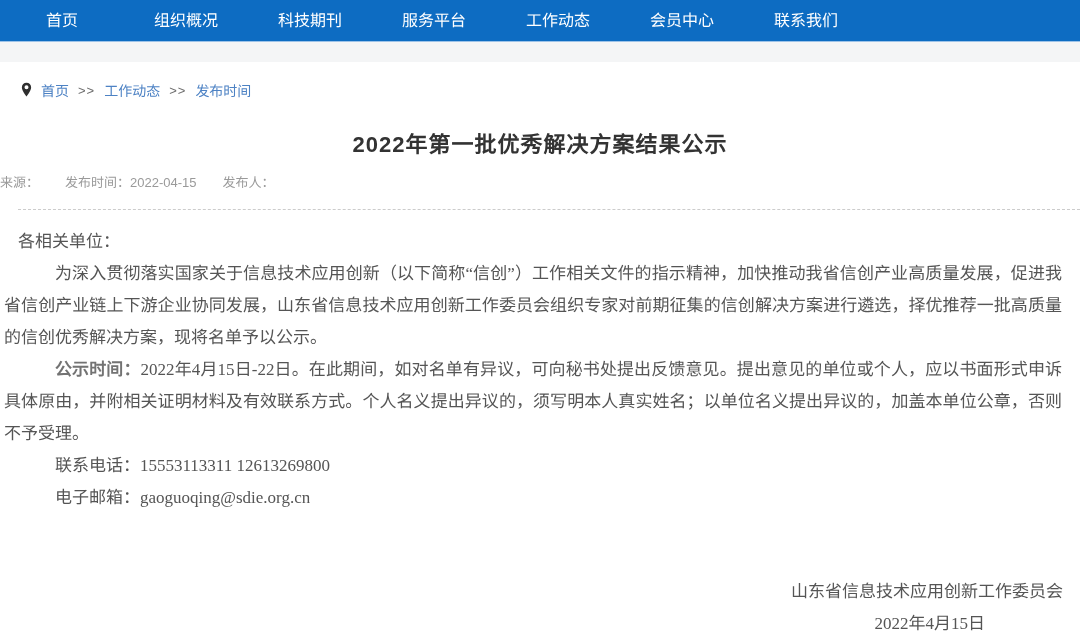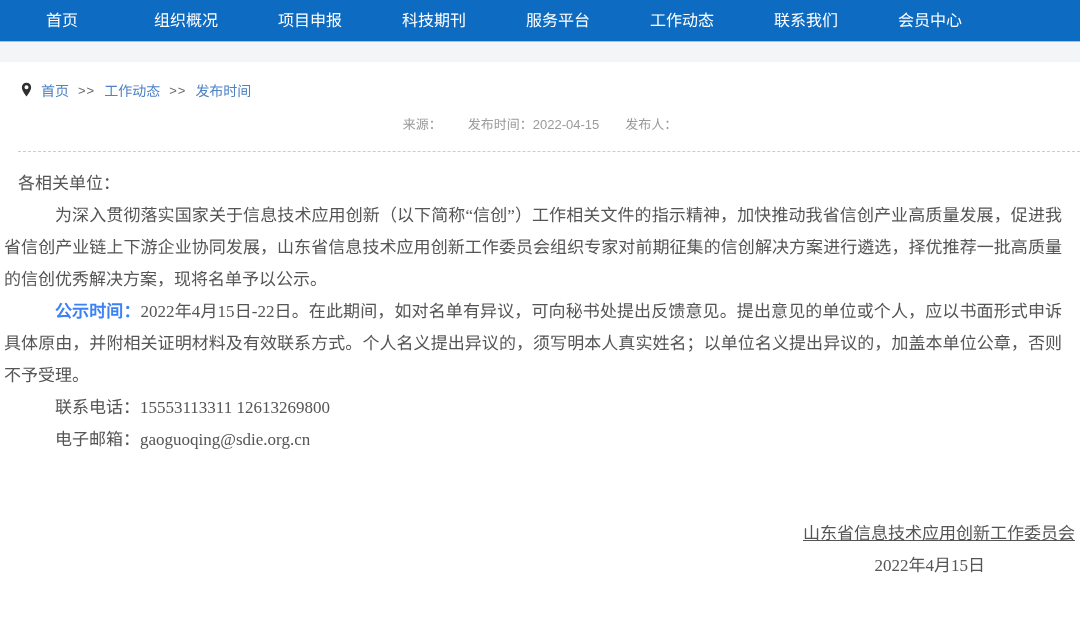--- a/index.html
+++ b/index.html
@@ -31,77 +31,77 @@
   .crumb-link { color: #4d82c4; text-decoration: none; cursor: pointer; }
   .crumb-sep { color: #6d6d6d; margin: 0 9px; font-size: 13px; letter-spacing: 1px; }
 
   
   .article-title {
     margin-top: 26px; text-align: center;
     font-size: 22px; font-weight: bold; color: #333333;
     letter-spacing: 1px;
   }
   .article-meta {
-    margin-top: 14px; text-align: center;
+    margin-top: 14px; text-align: left;
     font-size: 13px; color: #9a9a9a;
   }
   .article-meta .m-gap { display: inline-block; width: 26px; }
 
   .dash-divider {
     margin: 18px 0 0 18px; height: 0;
     border-top: 1px dashed #cccccc;
   }
 
   
   .article-body {
     margin: 16px 18px 0 4px;
     font-family: "Liberation Serif", "DejaVu Serif", serif;
     font-size: 17px; color: #555555; line-height: 32px;
     text-align: justify;
   }
   .salutation { padding-left: 14px; }
   .para { text-indent: 3em; }
-  .para b { font-weight: bold; color: #3b82f6; }
+  .para b { font-weight: bold; color: #737373; }
   .contact-line { padding-left: 3em; }
 
   .signature { margin-top: 62px; text-align: right;
     font-family: "Liberation Serif", "DejaVu Serif", serif;
     font-size: 17px; color: #555555; line-height: 32px; }
-  .sig-org  { margin-right: 5px; text-decoration: underline; }
+  .sig-org  { margin-right: 17px; }
   .sig-date { margin-right: 95px; }
 </style>
 </head>
 <body>
 
 <nav class="topnav">
   <a class="nav-item">首页</a>
   <a class="nav-item">组织概况</a>
-  <a class="nav-item">项目申报</a>
   <a class="nav-item">科技期刊</a>
   <a class="nav-item">服务平台</a>
   <a class="nav-item">工作动态</a>
+  <a class="nav-item">会员中心</a>
   <a class="nav-item">联系我们</a>
-  <a class="nav-item">会员中心</a>
 </nav>
 
 <div class="subbar"></div>
 
 <main>
 
   <div class="breadcrumb">
     <svg class="crumb-pin" viewBox="0 0 16 20">
       <path d="M8 1 C4.7 1 2.2 3.5 2.2 6.8 c0 4.2 5.8 11.2 5.8 11.2 s5.8-7 5.8-11.2 C13.8 3.5 11.3 1 8 1 z M8 9.2 a2.5 2.5 0 1 1 0-5 a2.5 2.5 0 0 1 0 5 z" fill="#2f2f2f"></path>
     </svg>
     <a class="crumb-link">首页</a>
     <span class="crumb-sep">&gt;&gt;</span>
     <a class="crumb-link">工作动态</a>
     <span class="crumb-sep">&gt;&gt;</span>
     <a class="crumb-link">发布时间</a>
   </div>
 
+  <h1 class="article-title">2022年第一批优秀解决方案结果公示</h1>
 
   <div class="article-meta">
     <span>来源：</span><span class="m-gap"></span><span>发布时间：</span><span>2022-04-15</span><span class="m-gap"></span><span>发布人：</span>
   </div>
 
   <div class="dash-divider"></div>
 
   <div class="article-body">
     <p class="salutation">各相关单位：</p>
     <p class="para">为深入贯彻落实国家关于信息技术应用创新（以下简称“信创”）工作相关文件的指示精神，加快推动我省信创产业高质量发展，促进我省信创产业链上下游企业协同发展，山东省信息技术应用创新工作委员会组织专家对前期征集的信创解决方案进行遴选，择优推荐一批高质量的信创优秀解决方案，现将名单予以公示。</p>

